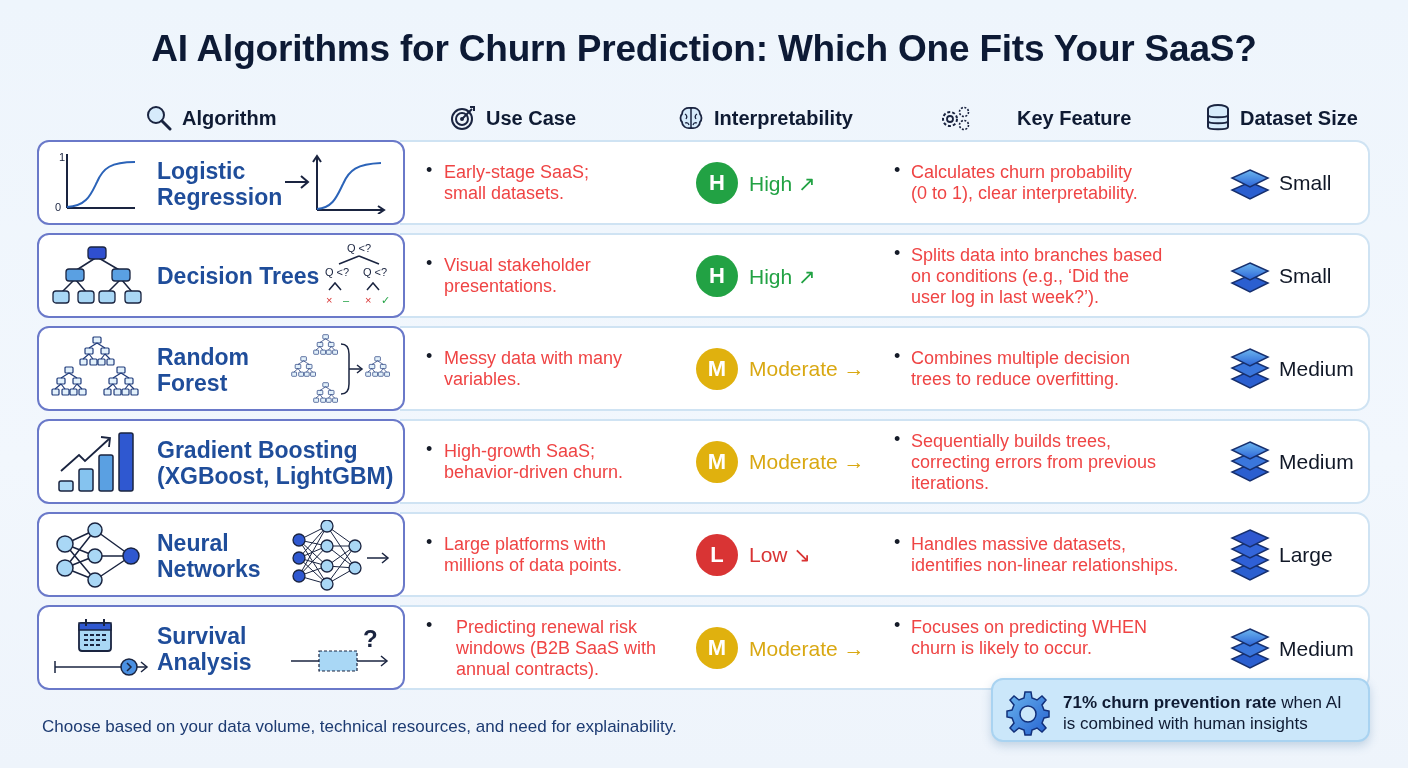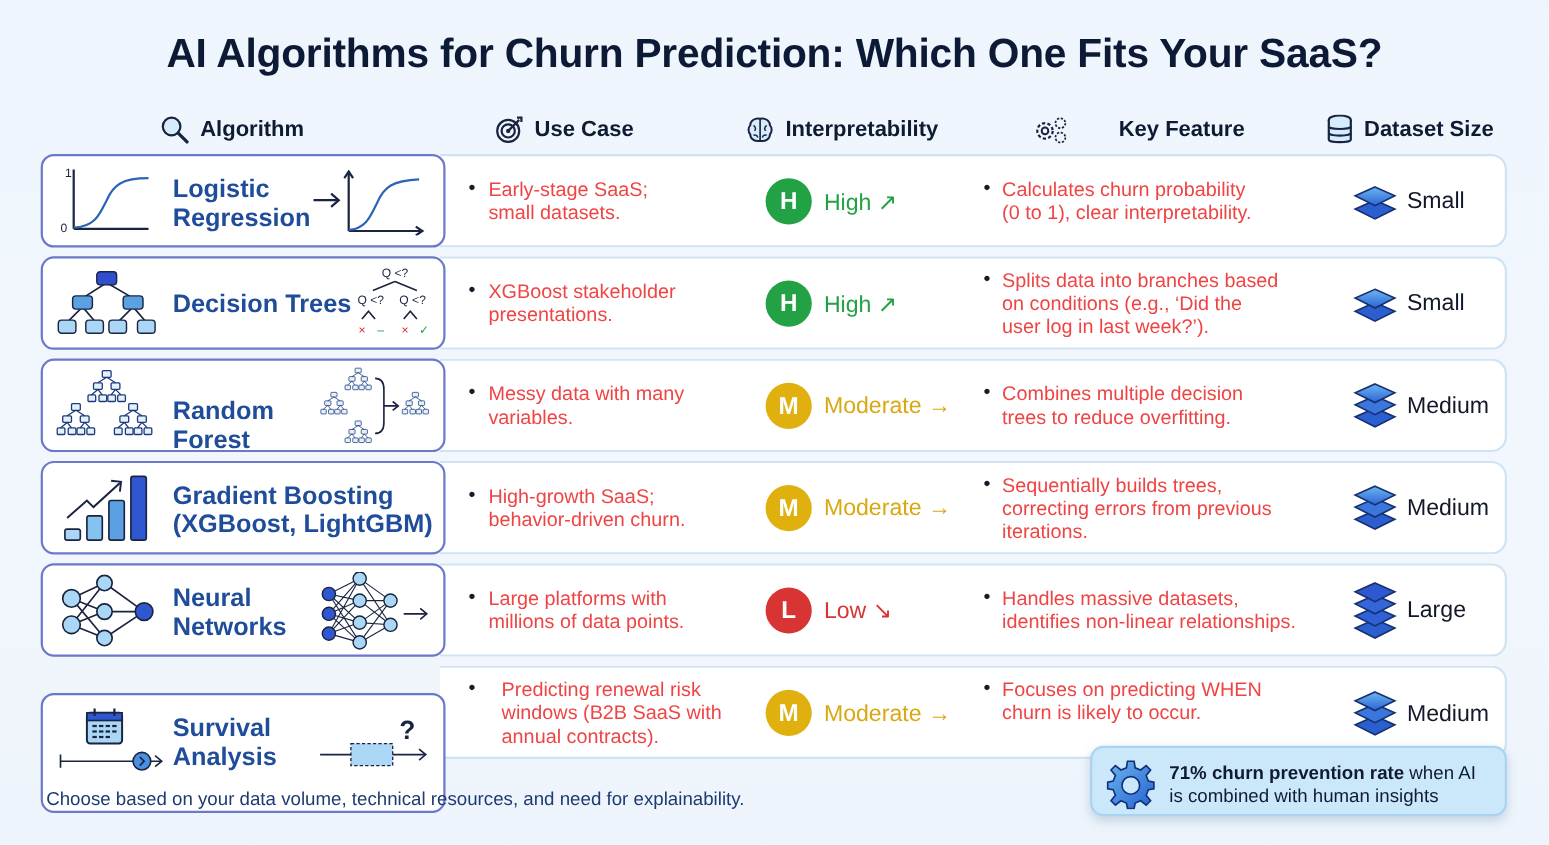--- a/index.html
+++ b/index.html
@@ -133,21 +133,21 @@
     <text x="2" y="36" font-size="11" fill="#1a2440">Q &lt;?</text>
     <text x="40" y="36" font-size="11" fill="#1a2440">Q &lt;?</text>
     <path d="M6 50 L12 43 L18 50 M44 50 L50 43 L56 50" stroke="#1a2440" stroke-width="1.5" fill="none"></path>
     <text x="3" y="64" font-size="11" fill="#d93434">×</text>
     <text x="20" y="64" font-size="11" fill="#22a244">–</text>
     <text x="42" y="64" font-size="11" fill="#d93434">×</text>
     <text x="58" y="64" font-size="11" fill="#22a244">✓</text>
   </svg>
 </div>
 <div class="bullet" style="left:426px;top:253px;">•</div>
-<div class="cell-text" style="left:444px;top:255px;"><span>XGBoost stakeholder</span><br><span>presentations.</span></div>
+<div class="cell-text" style="left:444px;top:255px;"><span>Visual stakeholder</span><br><span>presentations.</span></div>
 <div class="badge" style="top:255px;background:#22a244;">H</div>
 <div class="lvl" style="top:265px;color:#22a244;">High ↗</div>
 <div class="bullet" style="left:894px;top:243px;">•</div>
 <div class="cell-text" style="left:911px;top:245px;"><span>Splits data into branches based</span><br><span>on conditions (e.g., ‘Did the</span><br><span>user log in last week?’).</span></div>
 <svg class="ds-icon" style="top:259px" width="42" height="36" viewBox="0 0 42 36">
     <path d="M21 16 L39 24 L21 33 L3 24 Z" fill="#2b5fd0" stroke="#17306f" stroke-width="1.5"></path>
     <path d="M21 4 L39 12 L21 21 L3 12 Z" fill="url(#lg)" stroke="#17306f" stroke-width="1.5"></path>
   </svg>
 <div class="ds-label" style="top:264px;">Small</div>
 
@@ -180,21 +180,21 @@
           <rect x="6" y="12" width="8" height="6" rx="1"></rect>
           <rect x="22" y="12" width="8" height="6" rx="1"></rect>
           <rect x="1" y="23" width="7" height="6" rx="1"></rect>
           <rect x="11" y="23" width="7" height="6" rx="1"></rect>
           <rect x="19" y="23" width="7" height="6" rx="1"></rect>
           <rect x="28" y="23" width="7" height="6" rx="1"></rect>
           <path d="M18 7 L10 12 M18 7 L26 12 M10 18 L4 23 M10 18 L14 23 M26 18 L22 23 M26 18 L31 23" fill="none"></path>
         </g>
     </g>
   </svg>
-  <div class="algo-name" style="top:16px;margin-top:16px;"><span>Random</span><br><span>Forest</span></div>
+  <div class="algo-name" style="top:16px;"><span>Random</span><br><span>Forest</span></div>
   <svg style="position:absolute;left:250px;top:4px" width="104" height="74" viewBox="0 0 104 74">
     <g fill="#e3f1fb" stroke="#1f3a7a" stroke-width="1">
       <g transform="translate(24,2) scale(0.7)">
           <rect x="14" y="1" width="8" height="6" rx="1"></rect>
           <rect x="6" y="12" width="8" height="6" rx="1"></rect>
           <rect x="22" y="12" width="8" height="6" rx="1"></rect>
           <rect x="1" y="23" width="7" height="6" rx="1"></rect>
           <rect x="11" y="23" width="7" height="6" rx="1"></rect>
           <rect x="19" y="23" width="7" height="6" rx="1"></rect>
           <rect x="28" y="23" width="7" height="6" rx="1"></rect>
@@ -319,21 +319,21 @@
 <div class="cell-text" style="left:911px;top:534px;"><span>Handles massive datasets,</span><br><span>identifies non-linear relationships.</span></div>
 <svg class="ds-icon" style="top:526px" width="42" height="58" viewBox="0 0 42 58">
     <path d="M21 37 L39 45 L21 54 L3 45 Z" fill="#2b5fd0" stroke="#17306f" stroke-width="1.5"></path>
     <path d="M21 26 L39 34 L21 43 L3 34 Z" fill="#2f60d6" stroke="#17306f" stroke-width="1.5"></path>
     <path d="M21 15 L39 23 L21 32 L3 23 Z" fill="#3466da" stroke="#17306f" stroke-width="1.5"></path>
     <path d="M21 4 L39 12 L21 21 L3 12 Z" fill="#2f58d0" stroke="#17306f" stroke-width="1.5"></path>
   </svg>
 <div class="ds-label" style="top:543px;">Large</div>
 
 <div class="rowbg" style="top:605px;height:85px;"></div>
-<div class="algo" style="top:630px;height:109px;">
+<div class="algo" style="top:605px;height:85px;">
   <svg style="position:absolute;left:12px;top:10px" width="100" height="62" viewBox="0 0 100 62">
     <rect x="28" y="6" width="32" height="28" rx="3" fill="#a9d7f5" stroke="#1a2440" stroke-width="1.8"></rect>
     <rect x="28" y="6" width="32" height="7" fill="#2f58d0" stroke="#1a2440" stroke-width="1.5"></rect>
     <line x1="35" y1="2" x2="35" y2="9" stroke="#1a2440" stroke-width="2"></line>
       <line x1="53" y1="2" x2="53" y2="9" stroke="#1a2440" stroke-width="2"></line>
     <g fill="#1a2440">
         <rect x="33" y="17" width="4" height="2"></rect>
         <rect x="39" y="17" width="4" height="2"></rect>
         <rect x="45" y="17" width="4" height="2"></rect>
         <rect x="51" y="17" width="4" height="2"></rect>

